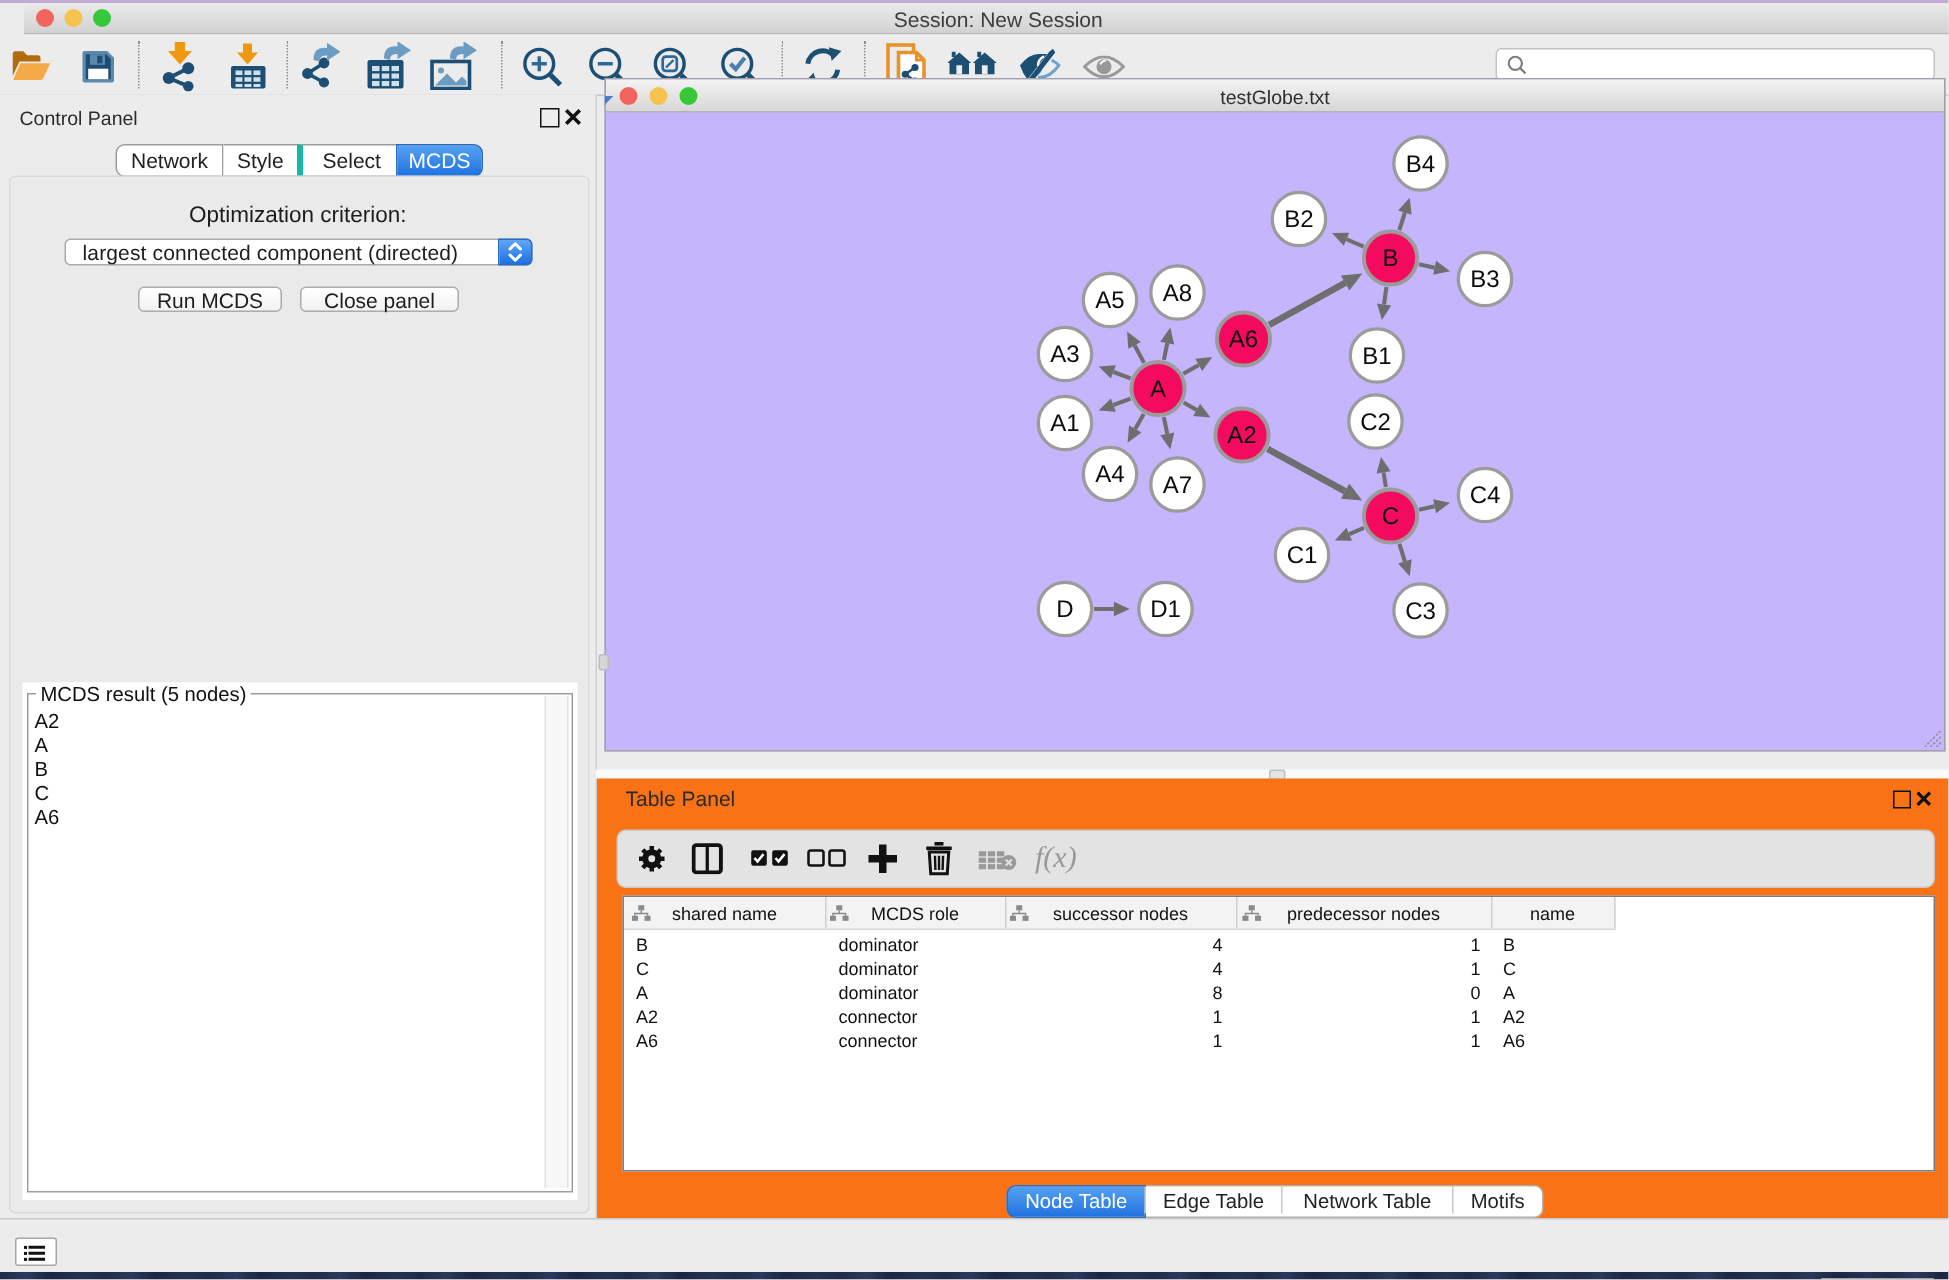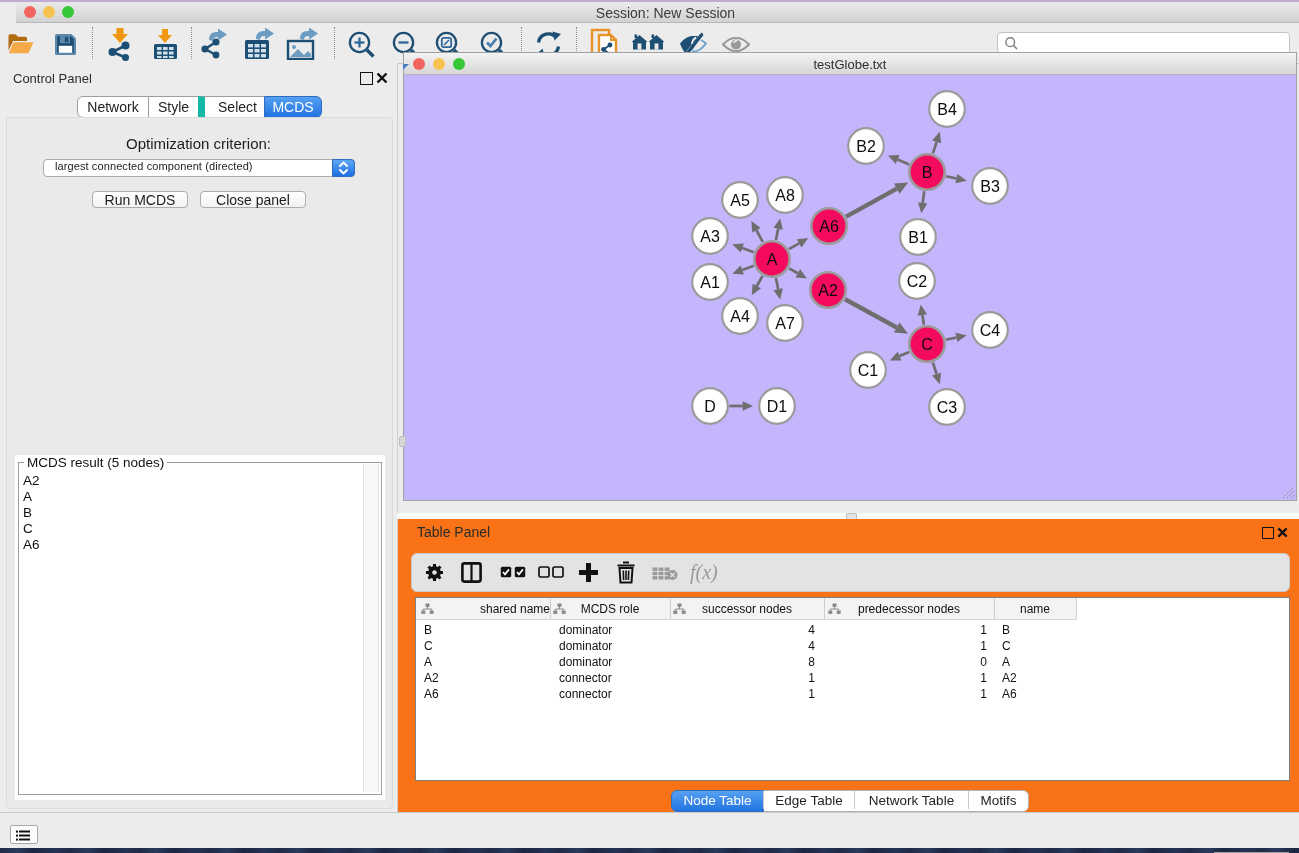--- a/index.html
+++ b/index.html
@@ -193,29 +193,29 @@
 
 <div class="abs" style="left:0;top:63px;width:397px;height:749px;background:#ececec;border-right:1px solid #cfcfcf;">
   <div class="abs" style="left:13px;top:8px;font-size:13px;color:#2b2b2b;text-align:center;">Control Panel</div>
   <div class="abs" style="left:360px;top:9px;width:11px;height:11px;border:1.5px solid #111;"></div>
   <svg class="abs" style="left:376px;top:9px;" width="12" height="12" viewBox="0 0 12 12">
       <path d="M1.5 1.5 L10.5 10.5 M10.5 1.5 L1.5 10.5" stroke="#111" stroke-width="2.4"></path>
     </svg>
 
   <div class="abs" style="left:77px;top:33px;height:20px;background:#fff;border:1px solid #9d9d9d;border-radius:6px 0 0 6px;width:70px;text-align:center;font-size:14px;color:#222;line-height:20px;">Network</div>
   <div class="abs" style="left:149px;top:33px;height:20px;background:#fff;border-top:1px solid #9d9d9d;border-bottom:1px solid #9d9d9d;width:49px;text-align:center;font-size:14px;color:#222;line-height:20px;">Style</div>
-  <div class="abs" style="left:198px;top:33px;height:20px;background:#fff;border:1px solid #9d9d9d;border-left:7px solid #14b8a6;border-right:none;width:65px;text-align:center;font-size:14px;color:#222;line-height:20px;">Select</div>
+  <div class="abs" style="left:198px;top:33px;height:20px;background:#fff;border:1px solid #9d9d9d;border-left:4px solid #14b8a6;border-right:none;width:65px;text-align:center;font-size:14px;color:#222;line-height:20px;">Select</div>
   <div class="abs" style="left:264px;top:33px;height:20px;background:linear-gradient(#55a1f2,#2173e0);border:1px solid #2e6cc0;border-radius:0 6px 6px 0;width:56px;text-align:center;font-size:14px;color:#fff;line-height:20px;">MCDS</div>
 
   <div class="abs" style="left:6px;top:54px;width:385px;height:690px;background:#eaeaea;border:1px solid #dadada;border-radius:4px;"></div>
 
   <div class="abs" style="left:0;top:72px;width:397px;text-align:center;font-size:15px;color:#1d1d1d;">Optimization criterion:</div>
 
   <div class="abs" style="left:43px;top:96px;width:310px;height:16px;background:#fff;border:1px solid #ababab;border-radius:4px;">
-    <div class="abs" style="left:11px;top:0px;font-size:11px;color:#1d1d1d;letter-spacing:0.1px;">largest connected component (directed)</div>
+    <div class="abs" style="left:11px;top:0px;font-size:14px;color:#1d1d1d;letter-spacing:0.1px;">largest connected component (directed)</div>
     <div class="abs" style="right:-1px;top:-1px;width:21px;height:16px;background:linear-gradient(#5fa7f7,#1d6fe0);border:1px solid #2e6cc0;border-radius:0 4px 4px 0;">
       <svg width="21" height="16" viewBox="0 0 21 16">
           <path d="M7 6 L10.5 2.5 L14 6" fill="none" stroke="#fff" stroke-width="2" stroke-linecap="round" stroke-linejoin="round"></path>
           <path d="M7 10 L10.5 13.5 L14 10" fill="none" stroke="#fff" stroke-width="2" stroke-linecap="round" stroke-linejoin="round"></path>
         </svg>
     </div>
   </div>
 
   <div class="abs" style="left:92px;top:128px;width:94px;height:15px;background:linear-gradient(#ffffff,#f2f2f2);border:1px solid #acacac;border-radius:4px;text-align:center;font-size:14px;color:#1d1d1d;line-height:16px;">Run MCDS</div>
   <div class="abs" style="left:200px;top:128px;width:104px;height:15px;background:linear-gradient(#ffffff,#f2f2f2);border:1px solid #acacac;border-radius:4px;text-align:center;font-size:14px;color:#1d1d1d;line-height:16px;">Close panel</div>
@@ -427,21 +427,21 @@
     <div class="abs" style="left:278px;top:7px;font-family:'Liberation Serif',serif;font-style:italic;font-size:20px;color:#999;">f(x)</div>
   </div>
 
   <div class="abs" style="left:17px;top:78px;width:873px;height:182px;background:#fff;border:1px solid #7d7d7d;font-size:12px;color:#111;" id="tablebox">
 
     <div class="abs" style="left:0;top:0;width:660px;height:21px;background:#f3f3f3;border-bottom:1px solid #d5d5d5;border-right:1px solid #cfcfcf;"></div>
         <div class="abs" style="left:134px;top:0;height:21px;border-left:1px solid #cfcfcf;"></div>
     <div class="abs" style="left:254px;top:0;height:21px;border-left:1px solid #cfcfcf;"></div>
     <div class="abs" style="left:408px;top:0;height:21px;border-left:1px solid #cfcfcf;"></div>
     <div class="abs" style="left:578px;top:0;height:21px;border-left:1px solid #cfcfcf;"></div>
-    <div class="abs" style="left:0;top:4px;width:134px;text-align:right;">shared name</div>
+    <div class="abs" style="left:0;top:4px;width:134px;text-align:center;">shared name</div>
     <div class="abs" style="left:134px;top:4px;width:120px;text-align:center;">MCDS role</div>
     <div class="abs" style="left:254px;top:4px;width:154px;text-align:center;">successor nodes</div>
     <div class="abs" style="left:408px;top:4px;width:170px;text-align:center;">predecessor nodes</div>
     <div class="abs" style="left:578px;top:4px;width:82px;text-align:center;">name</div>
 
     <svg class="abs" style="left:5px;top:5px;" width="13" height="12" viewBox="0 0 13 12">
         <g fill="#8a8a8a">
           <rect x="4.5" y="0.5" width="4" height="3.4"></rect>
           <rect x="0.3" y="7.5" width="4" height="3.4"></rect>
           <rect x="8.7" y="7.5" width="4" height="3.4"></rect>

